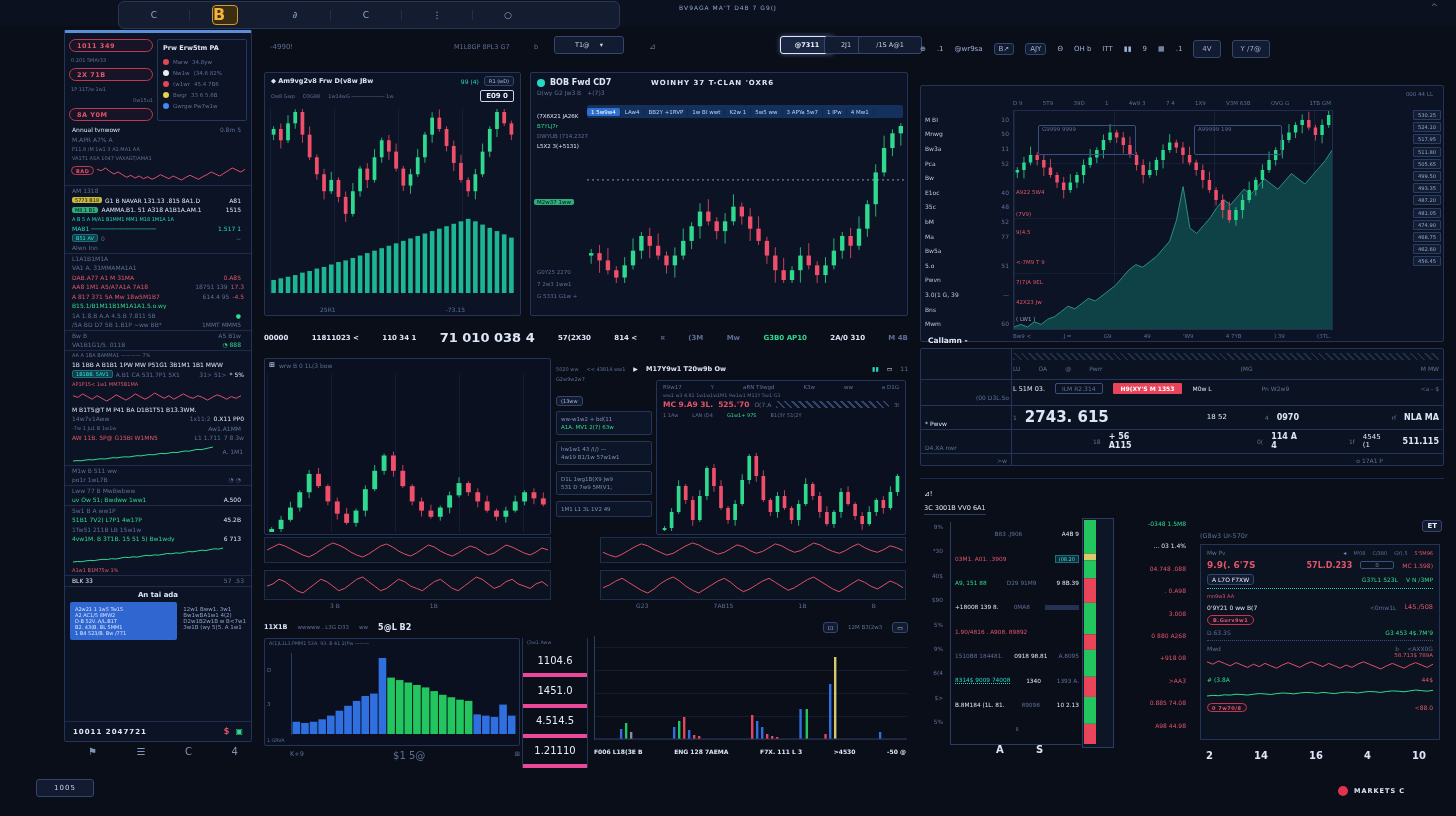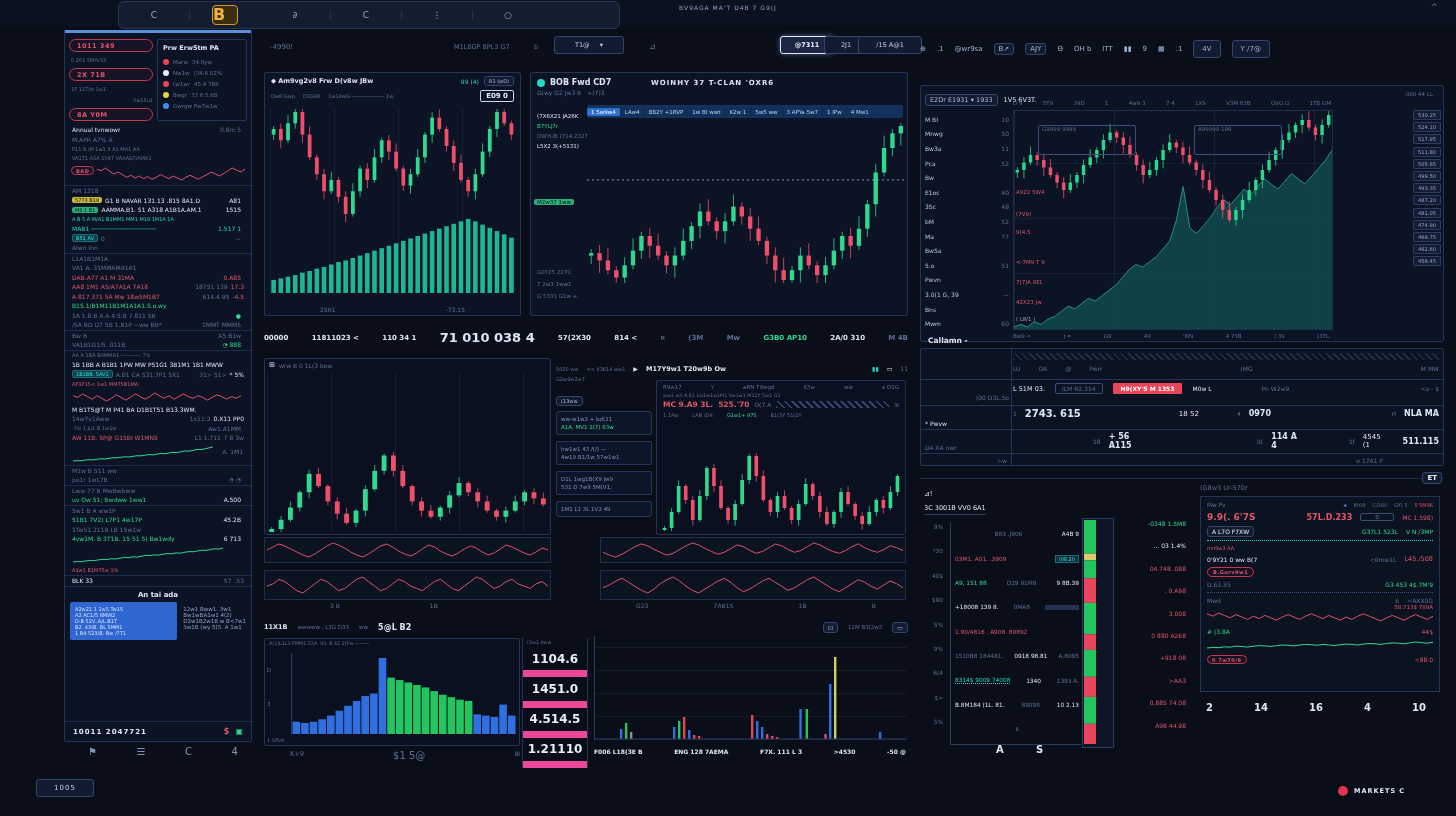--- a/index.html
+++ b/index.html
@@ -45,22 +45,22 @@
       border-radius:1px;padding:1px 1px;margin-bottom:2.2px}
   .tick{font-size:5.5px;color:#5d6f96;white-space:nowrap}
   .annot{position:absolute;font-size:5.5px;color:#e0566b;white-space:nowrap}
   .brl-row{display:flex;justify-content:space-between;align-items:center;height:24.4px;font-size:5.8px;
       padding:0 2px;white-space:nowrap;overflow:hidden;gap:4px}
   .osc{position:absolute;background:#0b1220;border:1px solid #1e2e50;box-sizing:border-box}
   .mini-card{border:1px solid #243659;background:#0d1628;border-radius:2px;padding:3px 4px;font-size:5.5px;
       color:#7d90b6;margin-bottom:6px;line-height:8px}
   .tabseg{font-size:5.5px;color:#bcd0f0;padding:1px 4px;border-right:1px solid #12264a;white-space:nowrap;overflow:hidden}
   .tabon{background:#2f6fd0;color:#fff;border-radius:2px}
-  .numcell{border-bottom:7px solid #ec4899;display:flex;align-items:center;justify-content:center;
-      font-size:12px;color:#e7edf9;font-weight:bold;flex:1}
+  .numcell{border-bottom:4px solid #ec4899;display:flex;align-items:center;justify-content:center;
+      font-size:10px;color:#e7edf9;font-weight:normal;flex:1}
 </style>
 </head>
 <body>
 
 <div class="abs" style="left:0;top:0;width:1456px;height:26px;background:#0c1120">
   <div class="abs" style="left:0;right:0;top:4px;text-align:center;font-size:6px;color:#8fa3c8;letter-spacing:1px">BV9AGA MA'T D4B 7 G9(J</div>
 </div>
 <div class="pill abs" style="left:118px;top:1px;width:500px">
   <span class="ic">C</span>
   <span class="ic-orange">B</span>
@@ -1206,24 +1206,20 @@
 
     <span style="font-size:7px;color:#9db1d8;white-space:nowrap" class=" dim">.1</span>
 
     <span style="font-size:7px;color:#9db1d8;white-space:nowrap" class=" btn">4V</span>
 
     <span style="font-size:7px;color:#9db1d8;white-space:nowrap" class=" btn">Y /7@</span>
   </div>
 
 <div class="panel" style="left:920px;top:85px;width:524px;height:257px">
   <span class="abs dim" style="right:10px;top:5px;font-size:5.5px">000 44 LL</span>
-  <div style="display:flex;gap:6px;padding:8px 4px 0 4px;align-items:center">
-    <span class="chip wht" style="font-size:6.5px">E2Dr E1931 ▾ 1933</span>
-    <span class="wht" style="font-size:6.5px">1V5 6V3T.</span>
-  </div>
   <div class="abs" style="left:4px;top:26px;width:84px">
 
       <div class="gut-row">
         <span>M BI</span>
         <span class="v">10</span>
       </div>
 
       <div class="gut-row">
         <span>Mnwg</span>
         <span class="v">50</span>
@@ -1475,21 +1471,21 @@
     <span class="dim" style="font-size:6px;margin-left:40px">Pn W2w9</span>
     <span style="flex:1"></span>
     <span class="dim" style="font-size:6px">&lt;a - $</span>
   </div>
   <div class="abs" style="left:0;top:56px;right:0;border-top:1px solid #223459"></div>
   <div class="abs" style="left:4px;top:62px;width:84px">
     <span class="wht" style="font-size:6px">* Pwvw</span>
   </div>
   <div class="abs" style="left:92px;top:59px;right:4px;display:flex;gap:8px;align-items:center">
     <span class="dim" style="font-size:6px">1</span>
-    <span class="wht bold" style="font-size:10px">2743. 615</span>
+    <span class="wht bold" style="font-size:15px">2743. 615</span>
     <span class="wht" style="font-size:7px;margin-left:90px">18 52</span>
     <span class="dim" style="font-size:6px;margin-left:30px">4</span>
     <span class="wht bold" style="font-size:8px">0970</span>
     <span style="flex:1"></span>
     <span class="dim" style="font-size:6px">rf</span>
     <span class="wht bold" style="font-size:8px">NLA MA</span>
   </div>
   <div class="abs" style="left:0;top:80px;right:0;border-top:1px solid #223459"></div>
   <div class="abs" style="left:4px;top:86px;width:84px">
     <span class="dim" style="font-size:6px">D4.XA nwr</span>
@@ -1608,21 +1604,21 @@
       <span style="font-size:6px;height:22.4px;text-align:right;white-space:nowrap" class=" red">0 880 A268</span>
       <span style="font-size:6px;height:22.4px;text-align:right;white-space:nowrap" class=" red">+918 08</span>
       <span style="font-size:6px;height:22.4px;text-align:right;white-space:nowrap" class=" red">&gt;AA3</span>
       <span style="font-size:6px;height:22.4px;text-align:right;white-space:nowrap" class=" red">0.885 74.08</span>
       <span style="font-size:6px;height:22.4px;text-align:right;white-space:nowrap" class=" red">A98 44.98</span>
     </div>
   <span class="abs wht" style="left:76px;top:258px;font-size:10px;font-weight:bold">A</span>
   <span class="abs wht" style="left:116px;top:258px;font-size:10px;font-weight:bold">S</span>
 </div>
 
-<div class="abs" style="left:1196px;top:472px;width:250px;height:252px">
+<div class="abs" style="left:1196px;top:520px;width:250px;height:252px">
   <span class="chip abs" style="right:4px;top:0;font-size:7px;font-weight:bold;color:#e8eefb">ET</span>
   <span class="dim" style="position:absolute;left:4px;top:12px;font-size:6.5px">(G8w3 Ur-570r</span>
   <div class="abs" style="left:4px;top:24px;width:240px;height:196px;border:1px solid #223458;background:#0b1220;padding:4px 6px;box-sizing:border-box;display:flex;flex-direction:column;gap:4px">
     <div style="display:flex;align-items:center;gap:7px">
       <span class="dim" style="font-size:5.8px">Mw Pv</span>
       <span style="flex:1"></span>
       <span class="blu" style="font-size:6px">◂</span>
       <span class="dim t5">M'08</span>
       <span class="dim t5">C/380</span>
       <span class="dim t5">GY(.5</span>

